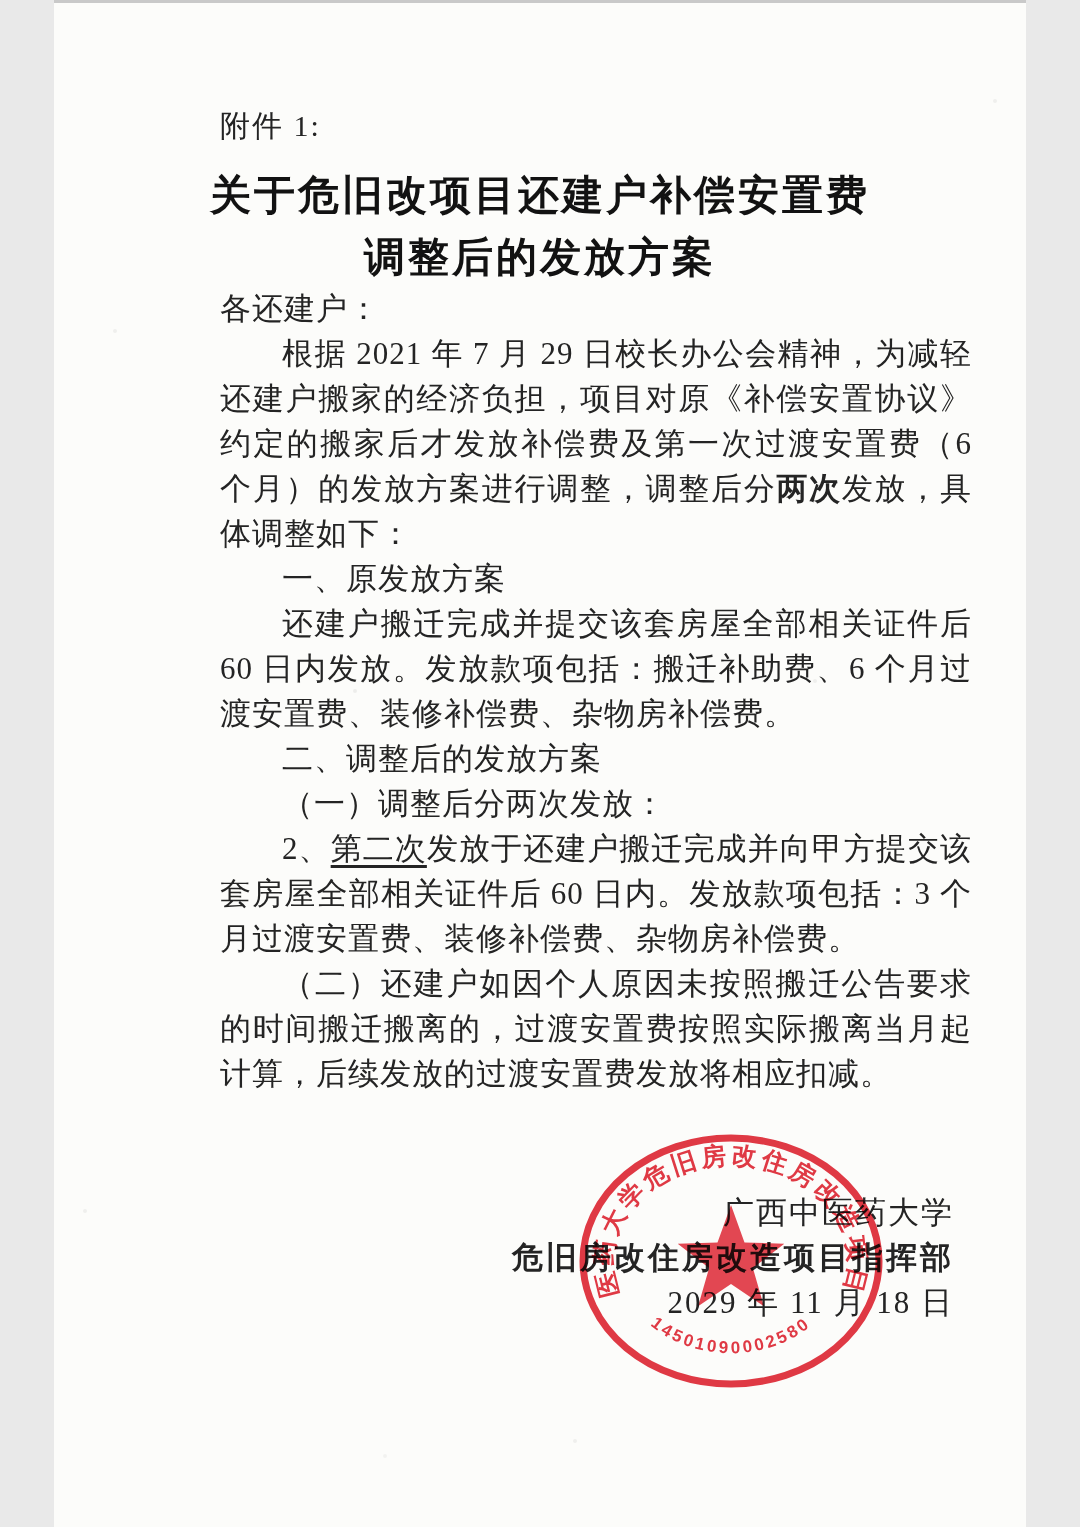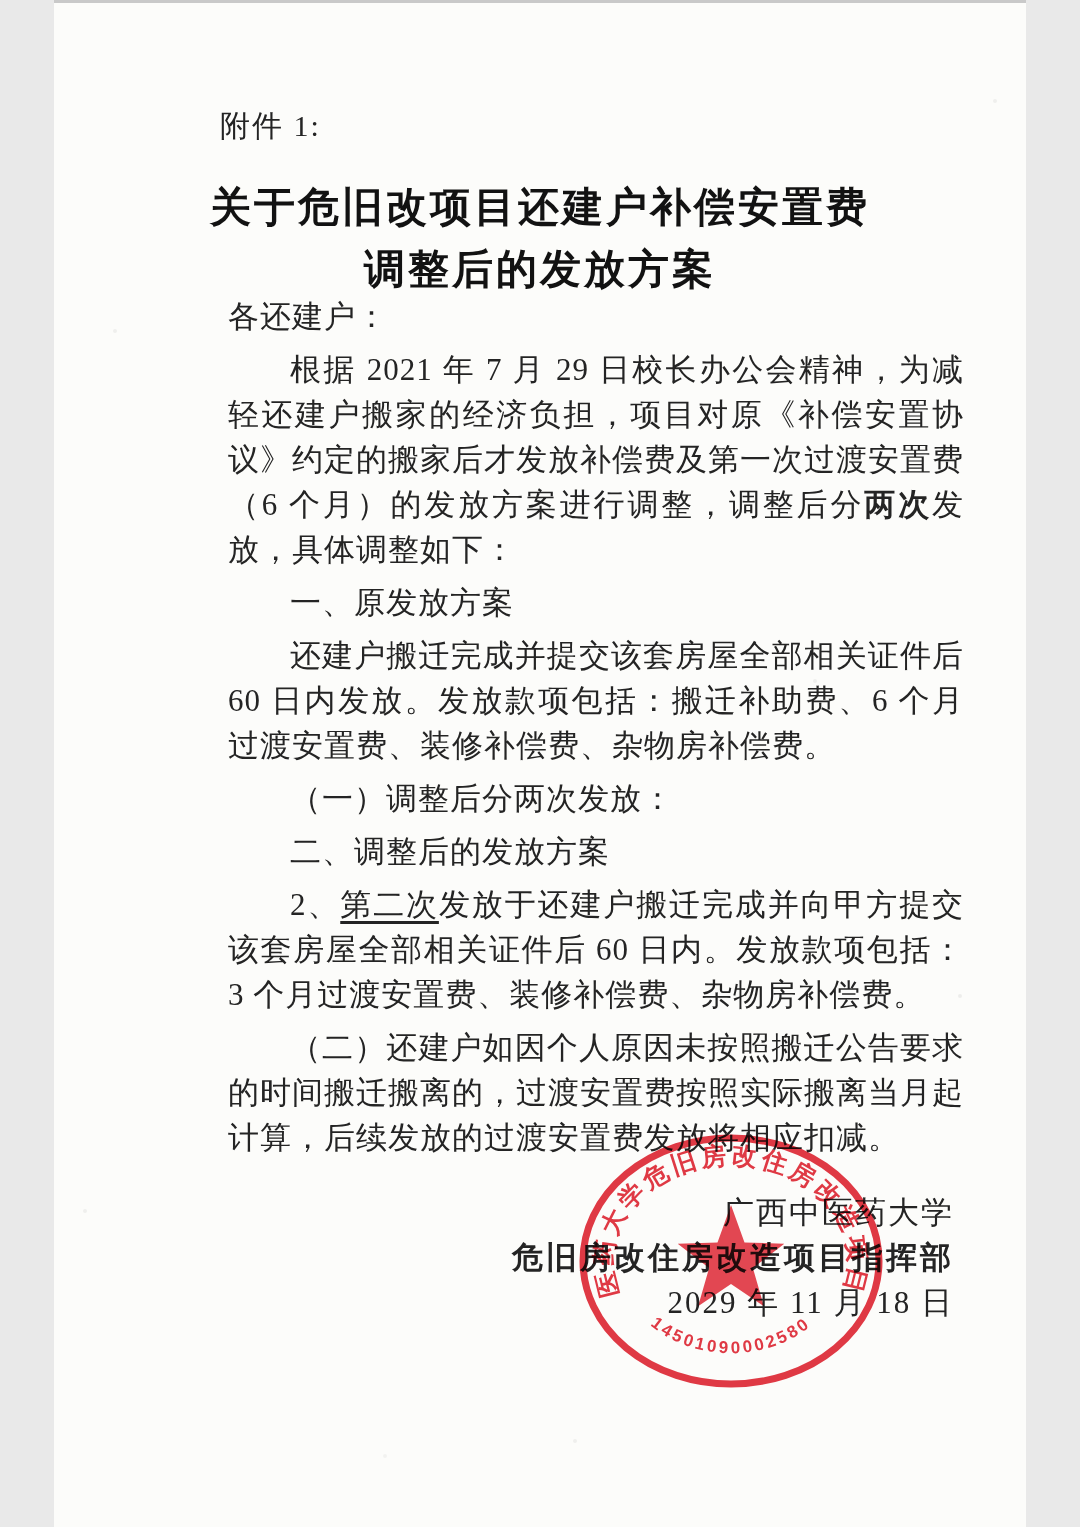--- a/index.html
+++ b/index.html
@@ -21,29 +21,28 @@
     font-size:30px;letter-spacing:2px;
   }
   .title{
     position:absolute;top:164px;left:0;width:100%;
     text-align:center;
     font-family:"Liberation Sans","DejaVu Sans",sans-serif;
     font-weight:800;
     font-size:41px;line-height:62px;
     letter-spacing:3px;
     color:#121212;
-    margin-top:12px;
   }
   .content{
     position:absolute;left:166px;top:286px;width:752px;
     font-size:31px;line-height:45px;
     letter-spacing:1px;
     text-align:justify;
   }
-  .content p{margin:8px;padding:0;}
+  .content p{margin:0;padding:0;}
   .para{text-indent:2em;}
   .content .b{font-weight:bold;font-family:"Liberation Sans","DejaVu Sans",sans-serif;}
   .content .u{text-decoration:underline;text-underline-offset:6px;}
   .sig{
     position:absolute;left:400px;top:1190px;width:500px;
     text-align:right;
     font-size:31px;line-height:45px;
     letter-spacing:2px;
   }
   .sig .org2{letter-spacing:3px;font-weight:bold;}
@@ -92,22 +91,22 @@
   <div class="title">
     <div>关于危旧改项目还建户补偿安置费</div>
     <div>调整后的发放方案</div>
   </div>
 
   <div class="content">
     <p class="salutation">各还建户：</p>
     <p class="para"><span>根据 2021 年 7 月 29 日校长办公会精神，为减轻还建户搬家的经济负担，项目对原《补偿安置协议》约定的搬家后才发放补偿费及第一次过渡安置费（6 个月）的发放方案进行调整，调整后分</span><span class="b">两次</span><span>发放，具体调整如下：</span></p>
     <p class="para"><span>一、原发放方案</span></p>
     <p class="para"><span>还建户搬迁完成并提交该套房屋全部相关证件后 60 日内发放。发放款项包括：搬迁补助费、6 个月过渡安置费、装修补偿费、杂物房补偿费。</span></p>
+    <p class="para"><span>二、调整后的发放方案</span></p>
     <p class="para"><span>（一）调整后分两次发放：</span></p>
-    <p class="para"><span>二、调整后的发放方案</span></p>
     <p class="para"><span>2、</span><span class="u">第二次</span><span>发放于还建户搬迁完成并向甲方提交该套房屋全部相关证件后 60 日内。发放款项包括：3 个月过渡安置费、装修补偿费、杂物房补偿费。</span></p>
     <p class="para"><span>（二）还建户如因个人原因未按照搬迁公告要求的时间搬迁搬离的，过渡安置费按照实际搬离当月起计算，后续发放的过渡安置费发放将相应扣减。</span></p>
   </div>
 
   <div class="sig">
     <div class="org1">广西中医药大学</div>
     <div class="org2">危旧房改住房改造项目指挥部</div>
     <div class="date">2029 年 11 月 18 日</div>
   </div>
 

